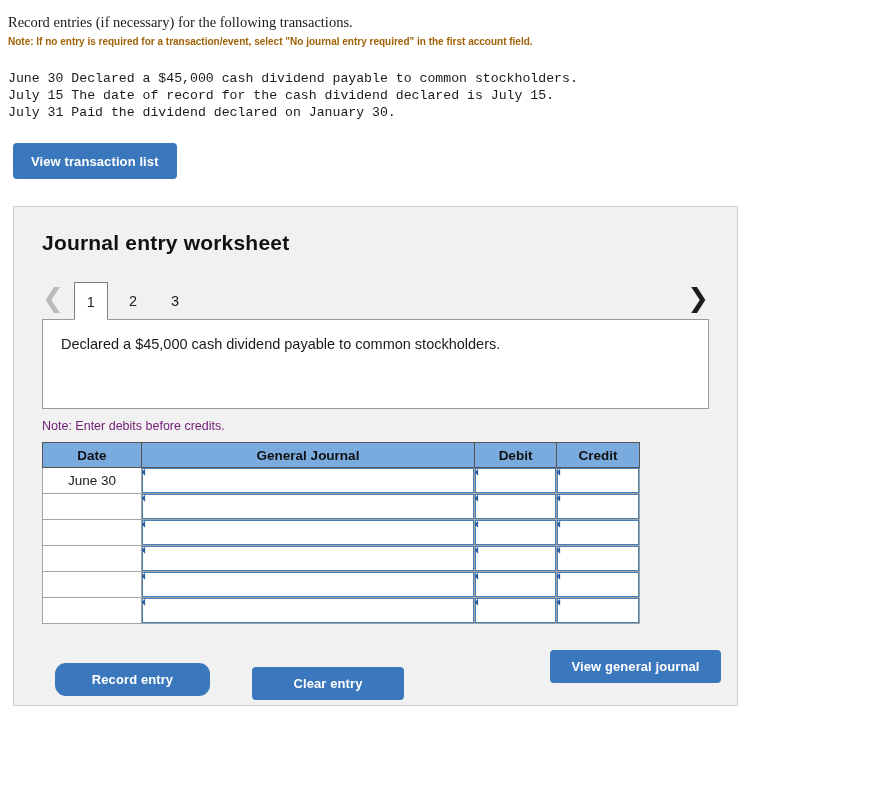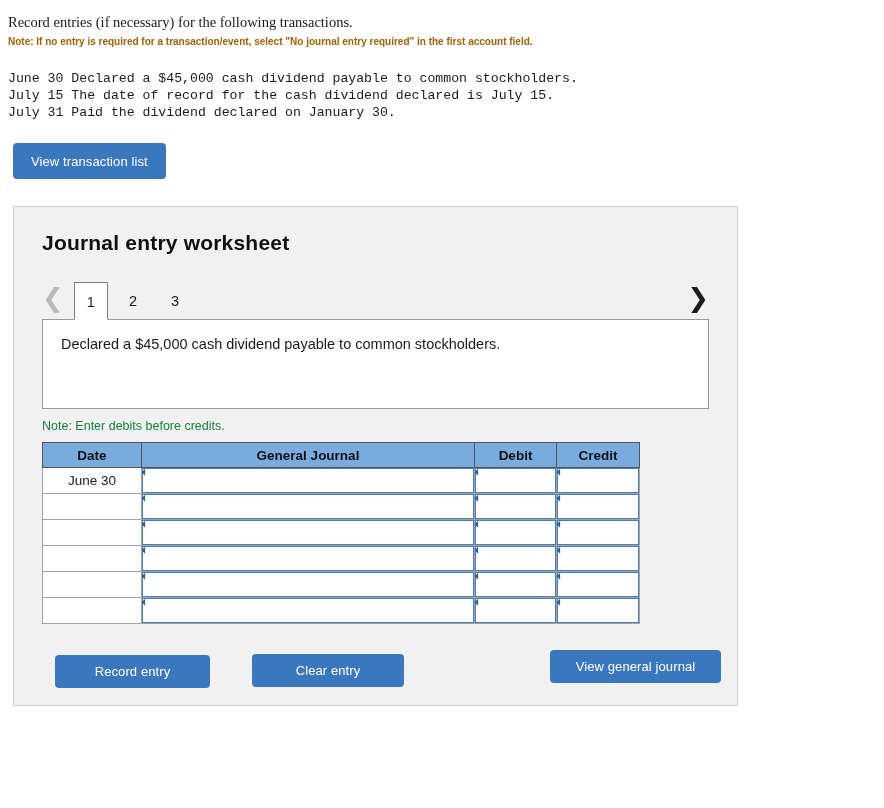--- a/index.html
+++ b/index.html
@@ -45,21 +45,21 @@
 
   
   .btn {
     display: inline-flex;
     align-items: center;
     justify-content: center;
     background: #3a77bc;
     color: #ffffff;
     font-family: "Liberation Sans", sans-serif;
     font-size: 13px;
-    font-weight: normal;
+    font-weight: bold;
     border: none;
     border-radius: 4px;
     cursor: pointer;
     box-sizing: border-box;
     letter-spacing: .1px;
   }
   .btn-view-txn {
     margin: 22px 0 0 13px;
     height: 36px;
     padding: 0 18px;
@@ -146,21 +146,21 @@
     z-index: 1;
   }
   .desc-text {
     padding: 16px 18px;
     font-size: 14.5px;
     color: #1a1a1a;
   }
   .debit-note {
     margin: 10px 0 0 28px;
     font-size: 12.5px;
-    color: #15803d;
+    color: #701a75;
   }
 
   
   .jtable {
     margin: 9px 0 0 28px;
     border-collapse: collapse;
     table-layout: fixed;
     width: 512px;
     border: 1px solid #555555;
   }
@@ -220,28 +220,29 @@
   .panel-actions {
     position: relative;
     margin: 26px 0 0 0;
     height: 36px;
     padding: 0 28px;
     box-sizing: border-box;
   }
   .btn-record {
     position: absolute;
     left: 41px;
-    top: 5px;
+    top: 13px;
     width: 155px;
     height: 33px;
+    border-radius: 11px;
   }
   .btn-clear {
     position: absolute;
     left: 238px;
-    top: 4px;
+    top: 17px;
     width: 152px;
     height: 33px;
   }
   .btn-view-journal {
     position: absolute;
     left: 536px;
     top: 0;
     width: 171px;
     height: 33px;
   }

